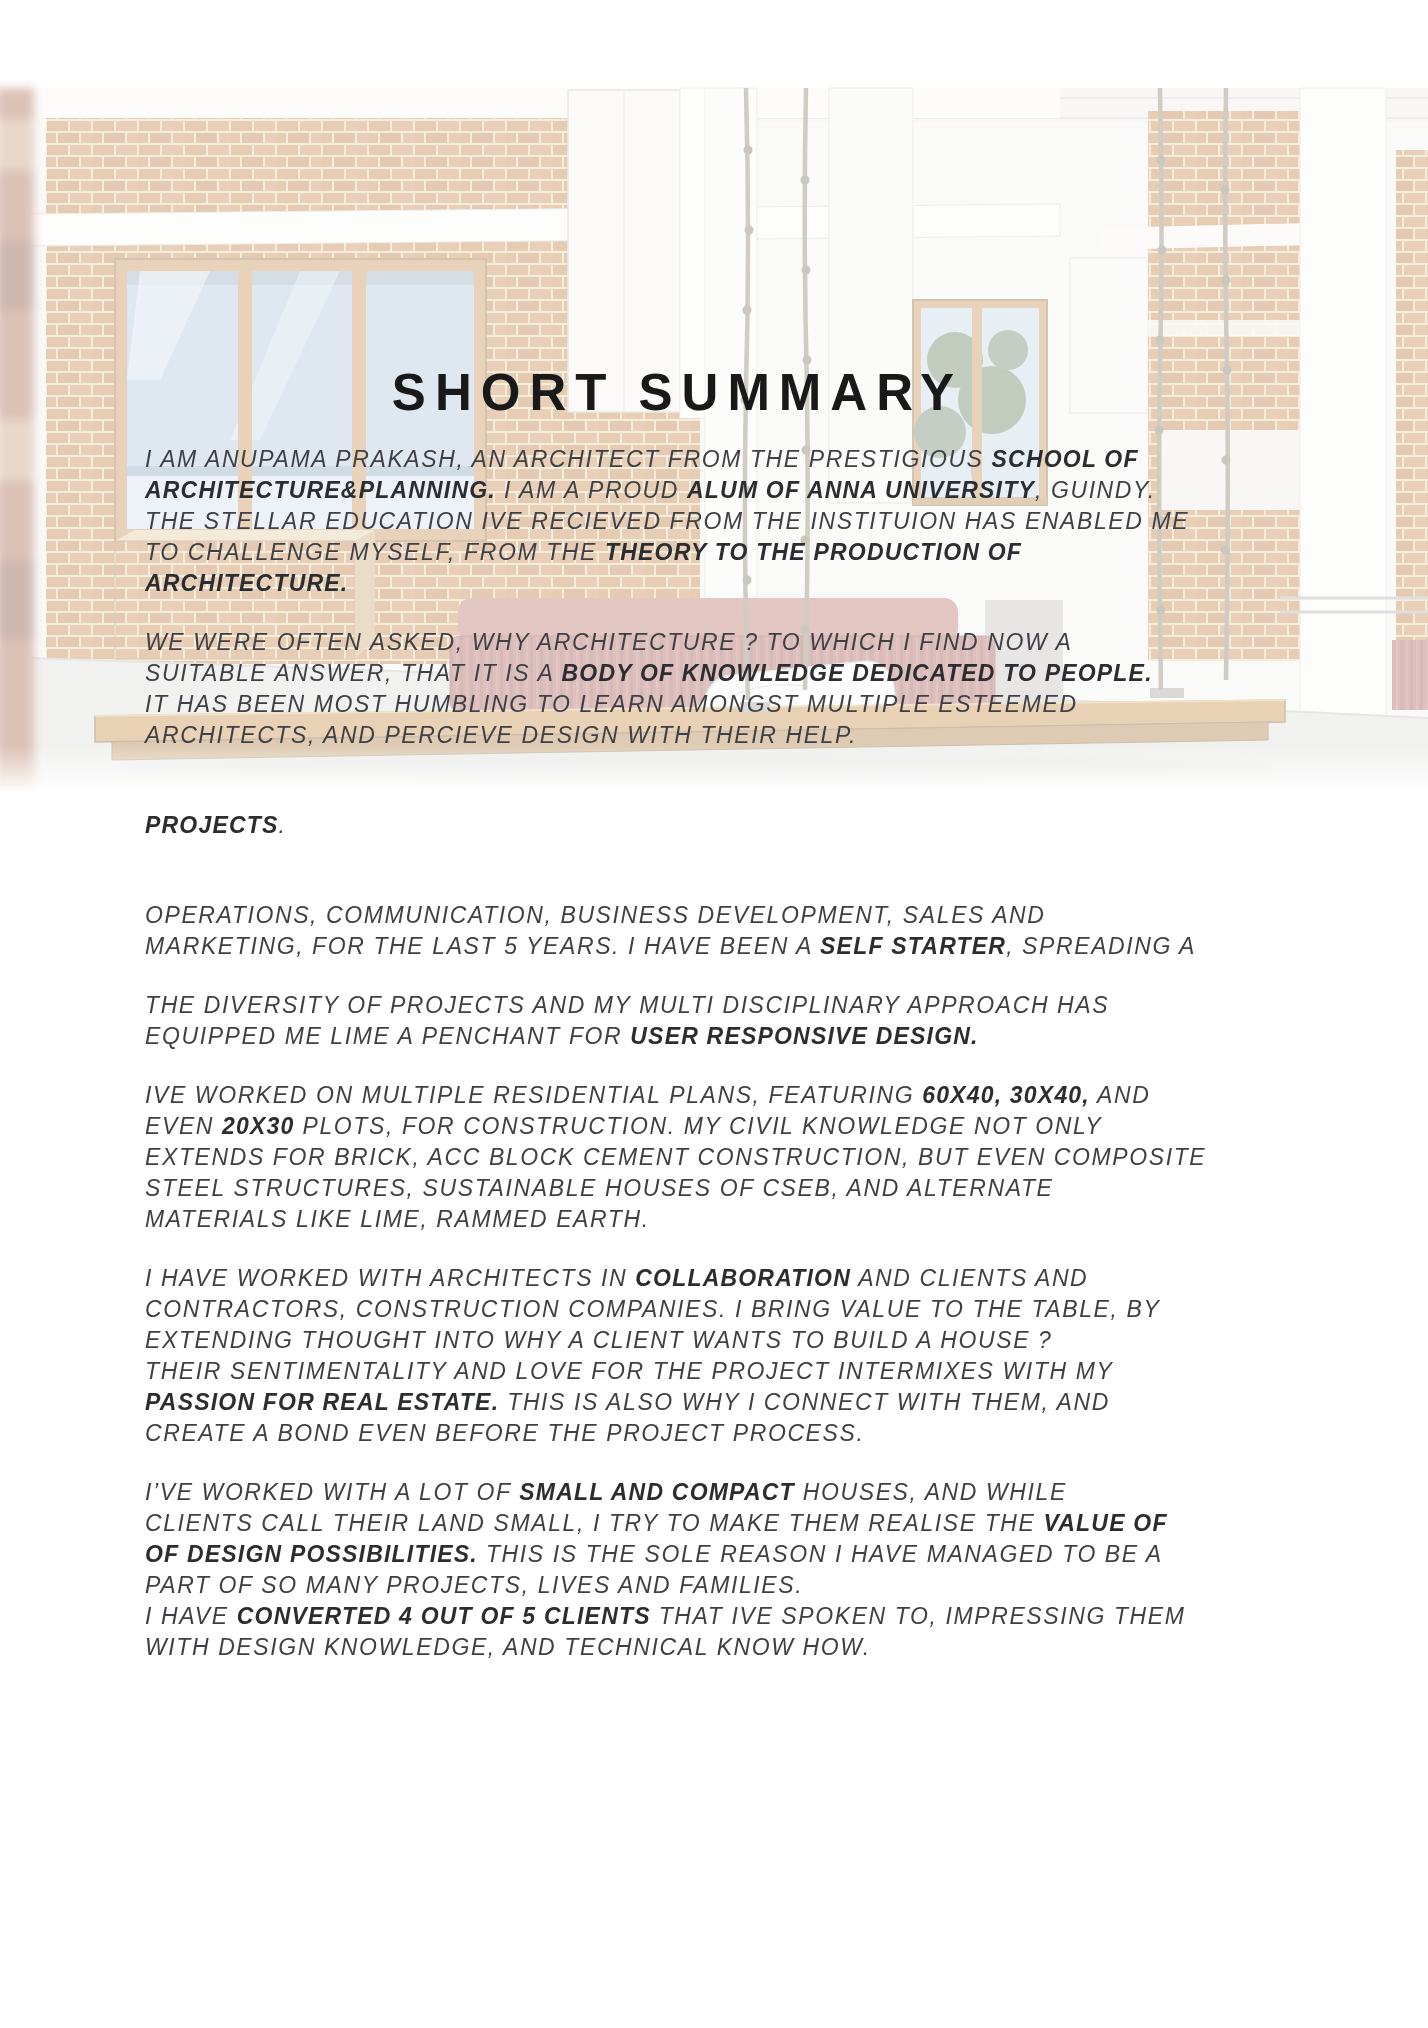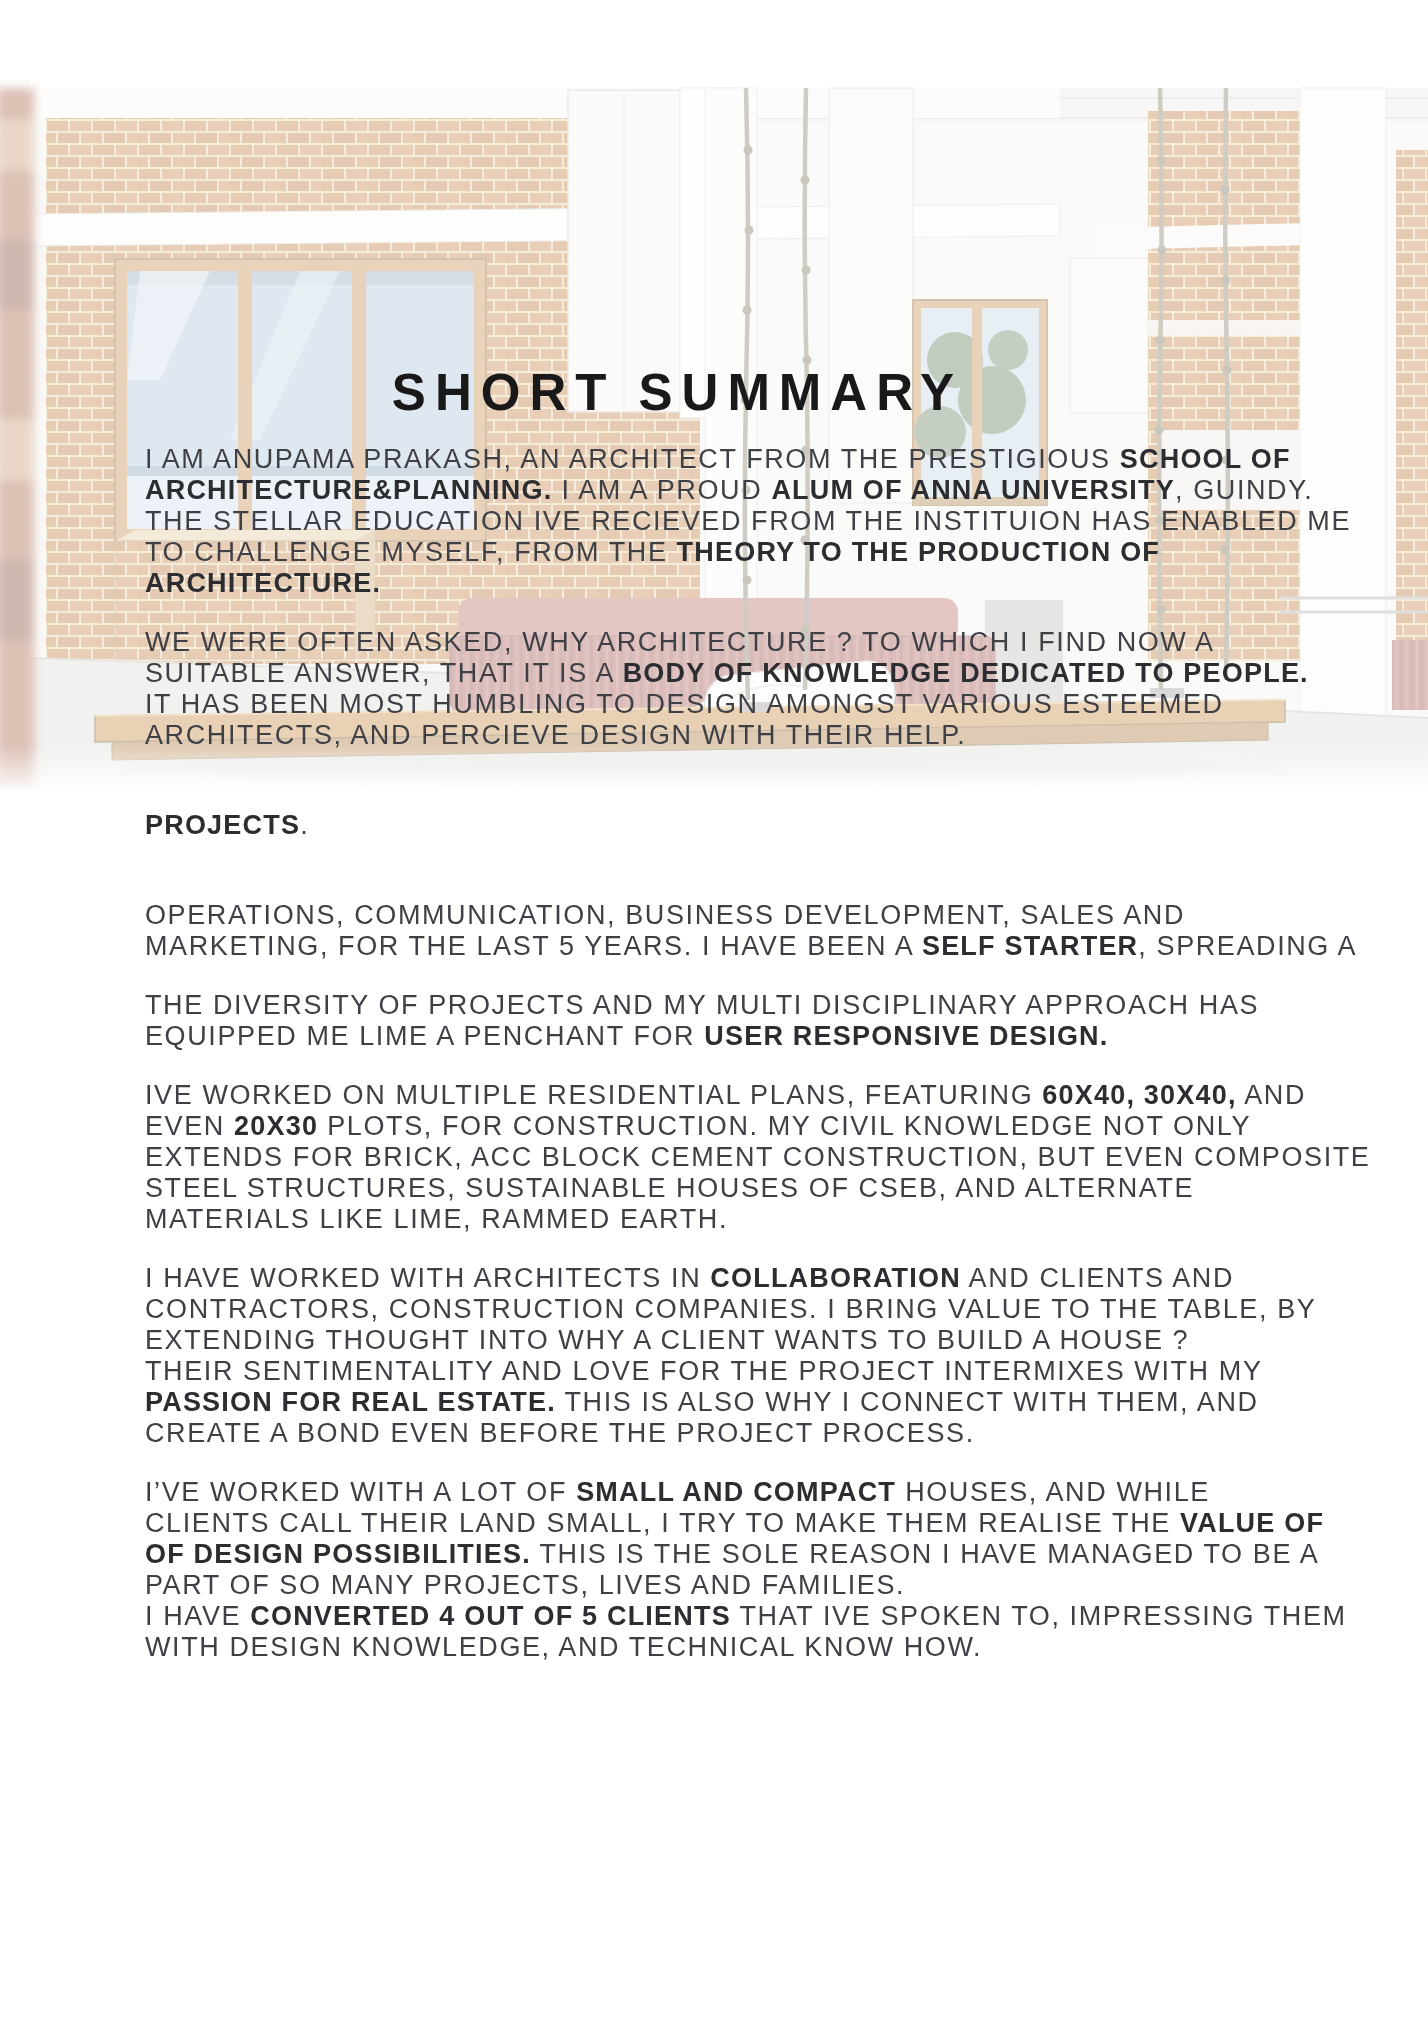--- a/index.html
+++ b/index.html
@@ -7,22 +7,22 @@
     width:1428px;height:2028px;position:relative;background:#ffffff;
     font-family:"Liberation Sans","DejaVu Sans",sans-serif;overflow:hidden;
   }
   .illustration{position:absolute;top:0;left:0;pointer-events:none;}
   .page-title{
     position:absolute;top:329px;left:145px;width:1065px;text-align:center;
     font-size:51px;font-weight:700;letter-spacing:9px;color:#191919;white-space:nowrap;
   }
   .content{position:absolute;top:444px;left:145px;}
   .content p{
-    margin:0 0 28px 0;font-size:27px;line-height:31px;letter-spacing:1.6px;
-    color:#3f4045;white-space:nowrap;
+    margin:0 0 28px 0;font-size:23px;line-height:31px;letter-spacing:1.6px;
+    color:#3f4045;white-space:nowrap;font-style:italic;
   }
   .content p .b{font-weight:700;color:#2c2d31;letter-spacing:1.2px;}
 </style>
 </head>
 <body>
 
 <svg class="illustration" width="1428" height="800" viewBox="0 0 1428 800" aria-hidden="true">
   <defs>
     <pattern id="brick" width="46" height="24" patternUnits="userSpaceOnUse">
       <rect width="46" height="24" fill="#e6cfa0"></rect>
@@ -171,20 +171,20 @@
   </g>
 
   <rect x="0" y="745" width="1428" height="50" fill="url(#fadeW)"></rect>
   <rect x="0" y="790" width="1428" height="10" fill="#ffffff"></rect>
 </svg>
 
 <h1 class="page-title">SHORT SUMMARY</h1>
 
 <div class="content">
   <p><span>I AM ANUPAMA PRAKASH, AN ARCHITECT FROM THE PRESTIGIOUS </span><span class="b">SCHOOL OF</span><br><span class="b">ARCHITECTURE&amp;PLANNING.</span><span> I AM A PROUD </span><span class="b">ALUM OF ANNA UNIVERSITY</span><span>, GUINDY.</span><br><span>THE STELLAR EDUCATION IVE RECIEVED FROM THE INSTITUION HAS ENABLED ME</span><br><span>TO CHALLENGE MYSELF, FROM THE </span><span class="b">THEORY TO THE PRODUCTION OF</span><br><span class="b">ARCHITECTURE.</span></p>
-  <p><span>WE WERE OFTEN ASKED, WHY ARCHITECTURE ? TO WHICH I FIND NOW A</span><br><span>SUITABLE ANSWER, THAT IT IS A </span><span class="b">BODY OF KNOWLEDGE DEDICATED TO PEOPLE.</span><span></span><br><span>IT HAS BEEN MOST HUMBLING TO DESIGN AMONGST VARIOUS ESTEEMED</span><br><span>ARCHITECTS, AND PERCIEVE DESIGN WITH THEIR HELP.</span></p>
+  <p><span>WE WERE OFTEN ASKED, WHY ARCHITECTURE ? TO WHICH I FIND NOW A</span><br><span>SUITABLE ANSWER, THAT IT IS A </span><span class="b">BODY OF KNOWLEDGE DEDICATED TO PEOPLE.</span><span></span><br><span>IT HAS BEEN MOST HUMBLING TO LEARN AMONGST MULTIPLE ESTEEMED</span><br><span>ARCHITECTS, AND PERCIEVE DESIGN WITH THEIR HELP.</span></p>
   <p><br><span class="b">PROJECTS</span><span>.</span></p>
   <p><br><span>OPERATIONS, COMMUNICATION, BUSINESS DEVELOPMENT, SALES AND</span><br><span>MARKETING, FOR THE LAST 5 YEARS. I HAVE BEEN A </span><span class="b">SELF STARTER</span><span>, SPREADING A</span><br></p>
   <p><span>THE DIVERSITY OF PROJECTS AND MY MULTI DISCIPLINARY APPROACH HAS</span><br><span>EQUIPPED ME LIME A PENCHANT FOR </span><span class="b">USER RESPONSIVE DESIGN.</span></p>
   <p><span>IVE WORKED ON MULTIPLE RESIDENTIAL PLANS, FEATURING </span><span class="b">60X40, 30X40,</span><span> AND</span><br><span>EVEN </span><span class="b">20X30</span><span> PLOTS, FOR CONSTRUCTION. MY CIVIL KNOWLEDGE NOT ONLY</span><br><span>EXTENDS FOR BRICK, ACC BLOCK CEMENT CONSTRUCTION, BUT EVEN COMPOSITE</span><br><span>STEEL STRUCTURES, SUSTAINABLE HOUSES OF CSEB, AND ALTERNATE</span><br><span>MATERIALS LIKE LIME, RAMMED EARTH.</span></p>
   <p><span>I HAVE WORKED WITH ARCHITECTS IN </span><span class="b">COLLABORATION</span><span> AND CLIENTS AND</span><br><span>CONTRACTORS, CONSTRUCTION COMPANIES. I BRING VALUE TO THE TABLE, BY</span><br><span>EXTENDING THOUGHT INTO WHY A CLIENT WANTS TO BUILD A HOUSE ?</span><br><span>THEIR SENTIMENTALITY AND LOVE FOR THE PROJECT INTERMIXES WITH MY</span><br><span></span><span class="b">PASSION FOR REAL ESTATE.</span><span> THIS IS ALSO WHY I CONNECT WITH THEM, AND</span><br><span>CREATE A BOND EVEN BEFORE THE PROJECT PROCESS.</span></p>
   <p><span>I’VE WORKED WITH A LOT OF </span><span class="b">SMALL AND COMPACT</span><span> HOUSES, AND WHILE</span><br><span>CLIENTS CALL THEIR LAND SMALL, I TRY TO MAKE THEM REALISE THE </span><span class="b">VALUE OF</span><br><span class="b">OF DESIGN POSSIBILITIES.</span><span> THIS IS THE SOLE REASON I HAVE MANAGED TO BE A</span><br><span>PART OF SO MANY PROJECTS, LIVES AND FAMILIES.</span><br><span>I HAVE </span><span class="b">CONVERTED 4 OUT OF 5 CLIENTS</span><span> THAT IVE SPOKEN TO, IMPRESSING THEM</span><br><span>WITH DESIGN KNOWLEDGE, AND TECHNICAL KNOW HOW.</span></p>
 </div>
 
 </body></html>

